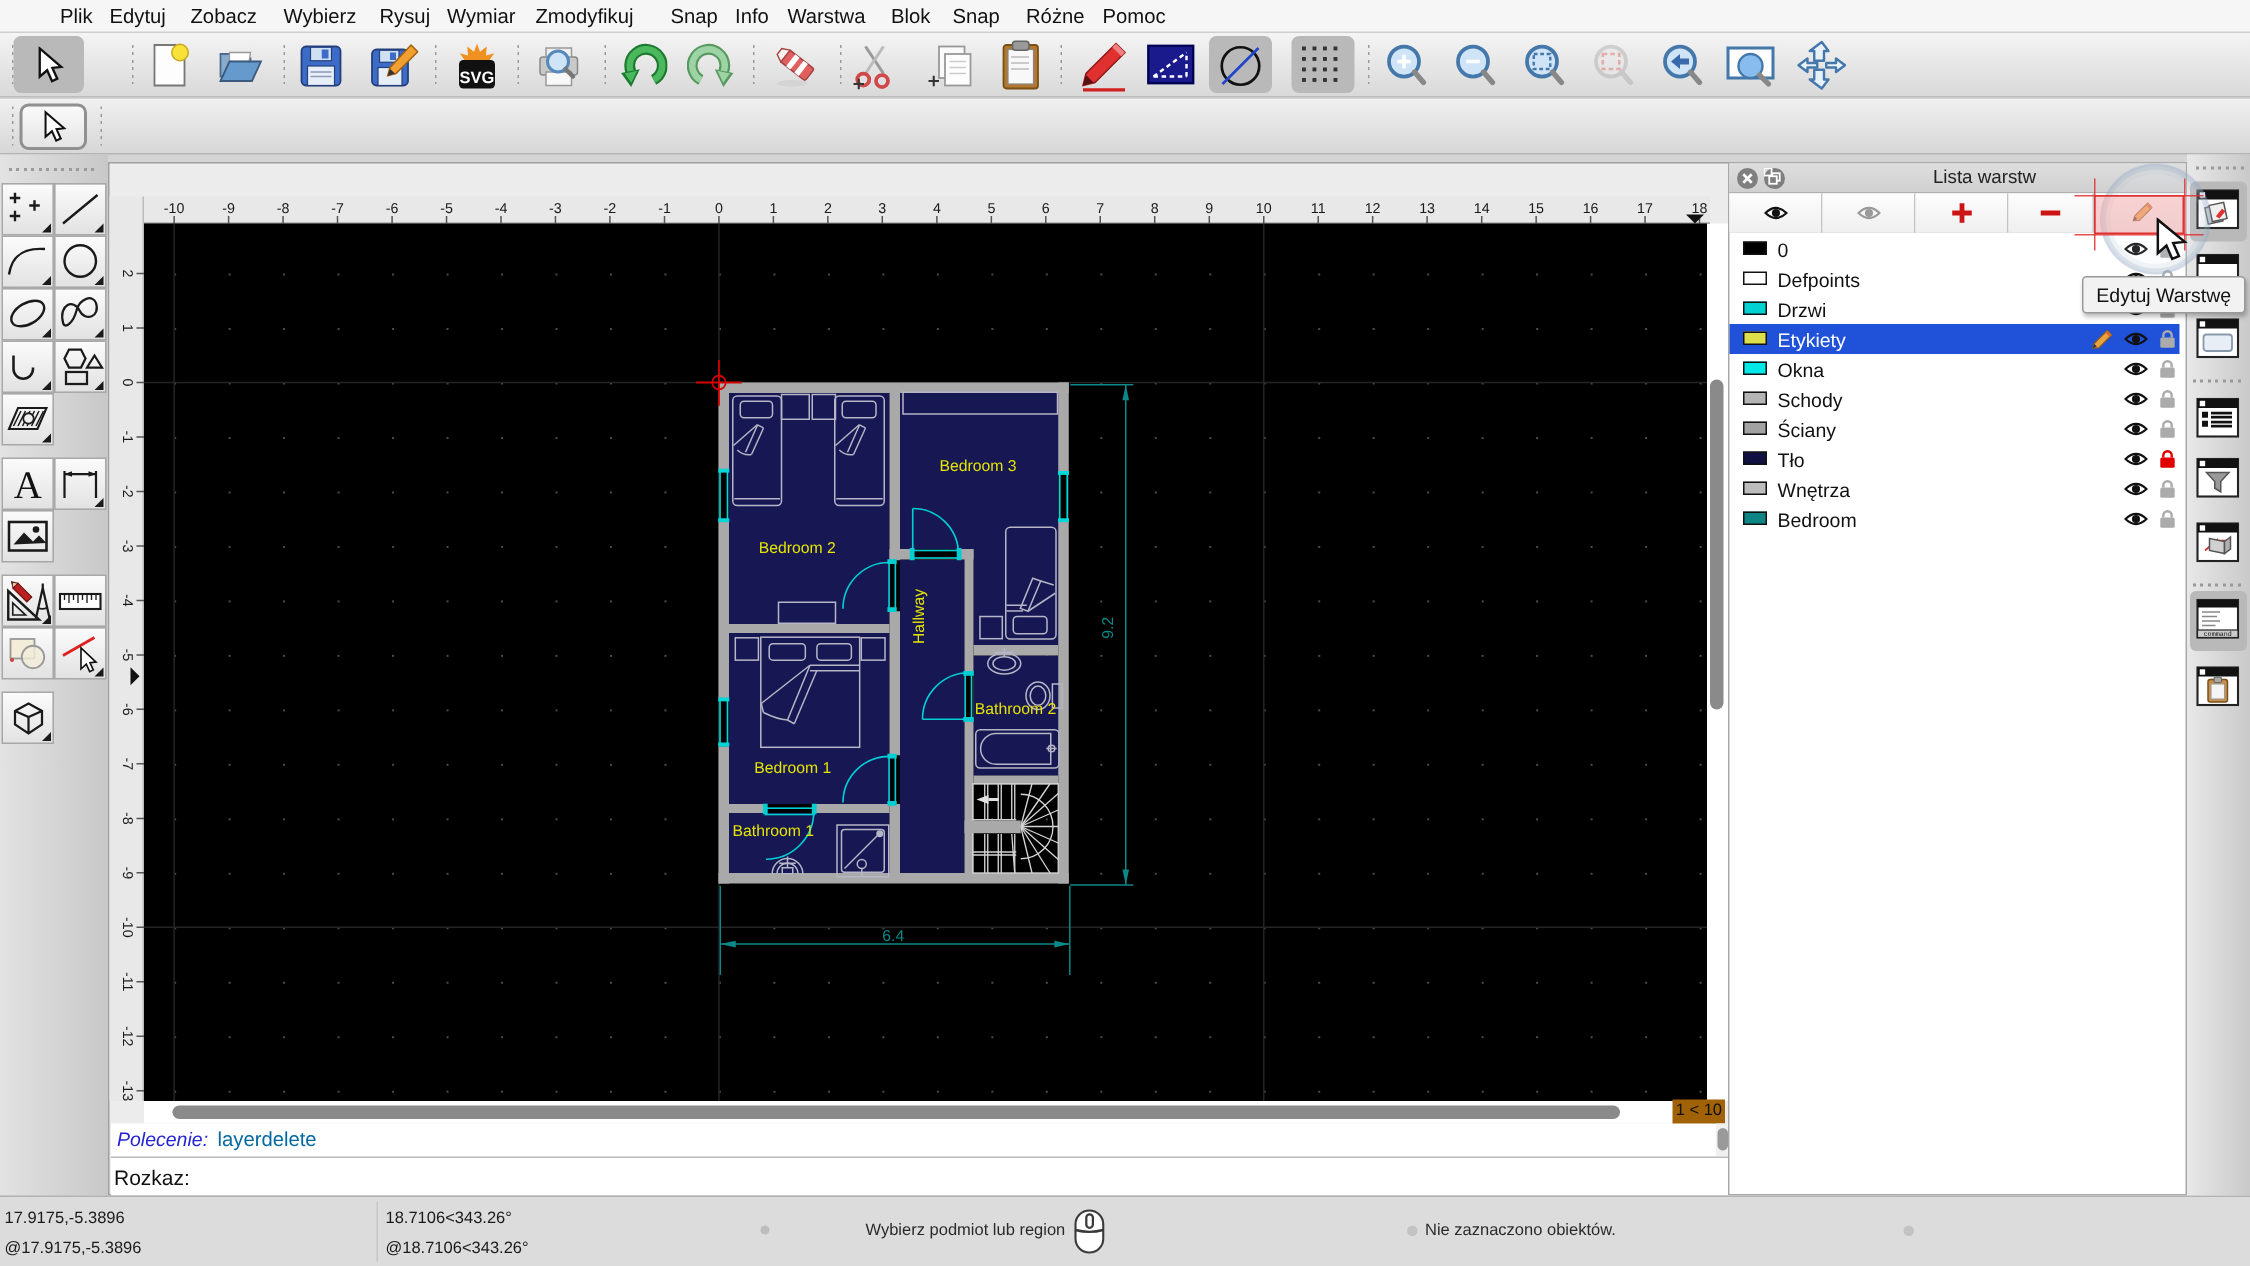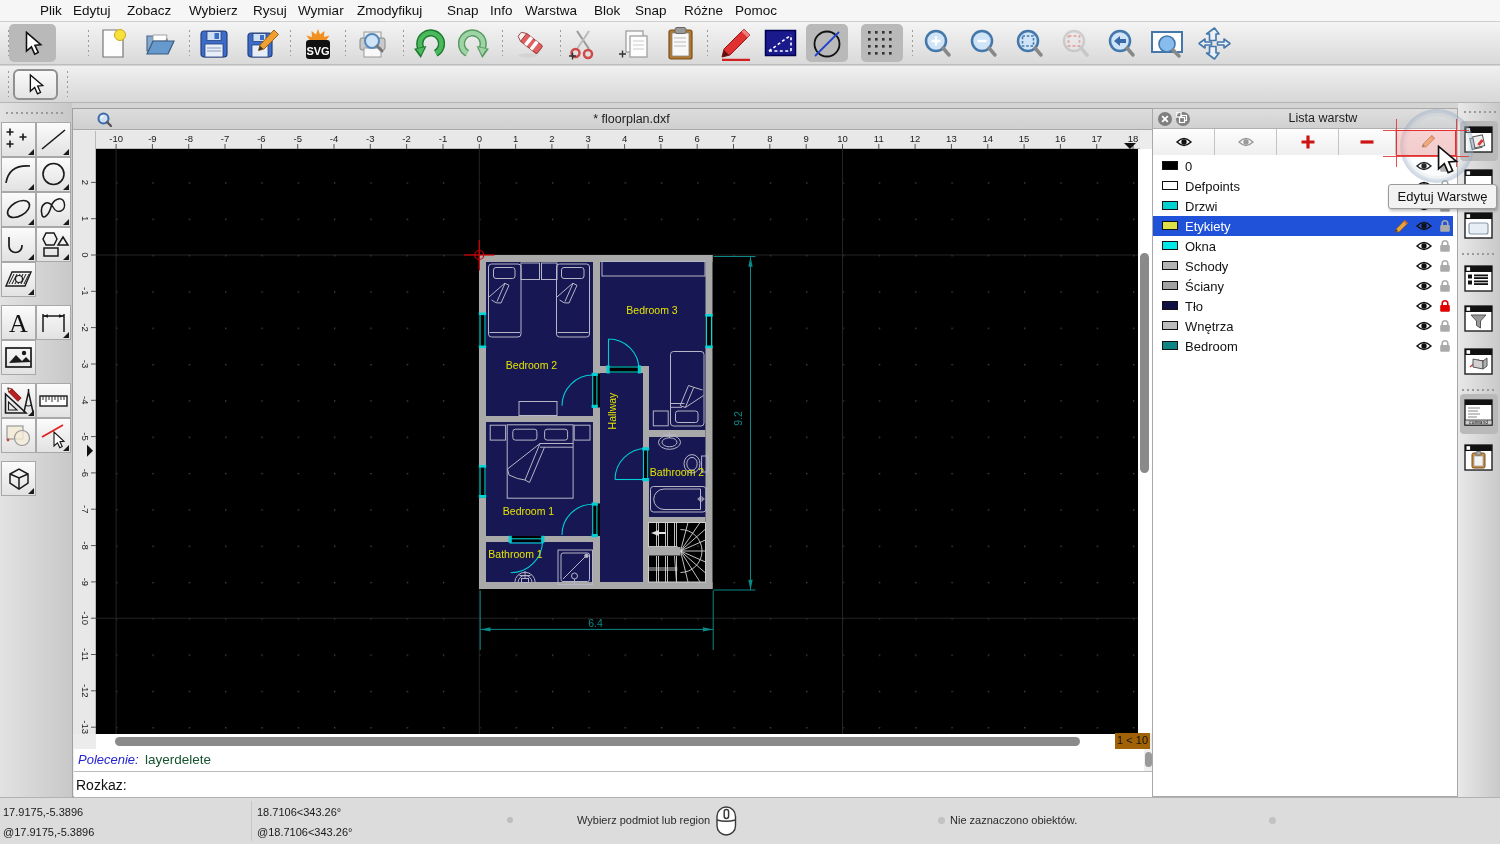--- a/index.html
+++ b/index.html
@@ -405,26 +405,20 @@
       <i class="tri"></i>
     </div>
  <div class="pbtn" style="left:1px;top:358px">
       <svg width="33" height="33">
   <path d="M8,12 L17,7 L26,12 L26,21 L17,27 L8,21 Z M8,12 L17,16 L26,12 M17,16 L17,27" fill="none" stroke="#1a1a1a" stroke-width="1.5"></path>
       </svg>
       <i class="tri"></i>
     </div>
 </div>
 <div id="mdi">
- <div id="mdititle">* floorplan.dxf
-  <svg style="position:absolute;left:24px;top:3px" width="15" height="15">
-   <circle cx="6.5" cy="6.5" r="5" fill="#cfe0f2" stroke="#3a6aaa" stroke-width="2"></circle>
-   <line x1="10" y1="10" x2="14" y2="14" stroke="#555" stroke-width="2.4" stroke-linecap="round"></line>
-   <path d="M4,6.5 A2.5,2.5 0 0 1 6.5,4" stroke="#fff" stroke-width="1.2" fill="none"></path>
-  </svg></div>
  <div id="hruler"><svg width="1044" height="18">
   <g font-size="9.5" fill="#1a1a1a" text-anchor="middle" font-family="Liberation Sans,sans-serif">
    <text x="20.1" y="11">-10</text>
           <text x="56.4" y="11">-9</text>
           <text x="92.7" y="11">-8</text>
    <text x="129" y="11">-7</text>
           <text x="165.4" y="11">-6</text>
           <text x="201.7" y="11">-5</text>
    <text x="238" y="11">-4</text>
           <text x="274.3" y="11">-3</text>
@@ -758,21 +752,21 @@
  </div>
  <div id="vscroll">
       <div id="vthumb"></div>
     </div>
  <div id="hscroll">
       <div id="hthumb"></div>
     </div>
  <div id="zoomlbl">1 &lt; 10</div>
  <div id="cmdhist">
       <span style="position:absolute;left:4px;top:3px;color:#2424d2;font-style:italic;font-size:13px">Polecenie:</span>
-      <span style="position:absolute;left:71px;top:2.5px;color:#14532d;font-size:13.5px">layerdelete</span>
+      <span style="position:absolute;left:71px;top:2.5px;color:#0369a1;font-size:13.5px">layerdelete</span>
   <div style="position:absolute;right:0;top:0;width:9px;height:22px;background:#f0f0f0"></div>
   <div style="position:absolute;right:1px;top:3px;width:7px;height:15px;background:#9a9a9a;border-radius:3.5px"></div>
     </div>
  <div id="cmdinput">
       <span style="position:absolute;left:2px;top:5px">Rozkaz:</span>
   <svg style="position:absolute;right:4px;top:6px" width="16" height="15">
         <rect x="1" y="2" width="14" height="11" fill="#fff" stroke="#444" stroke-width="1.3"></rect>
         <rect x="1" y="2" width="14" height="4" fill="#444"></rect>
         <rect x="2.5" y="3" width="3" height="2" fill="#fff"></rect>
       </svg>

